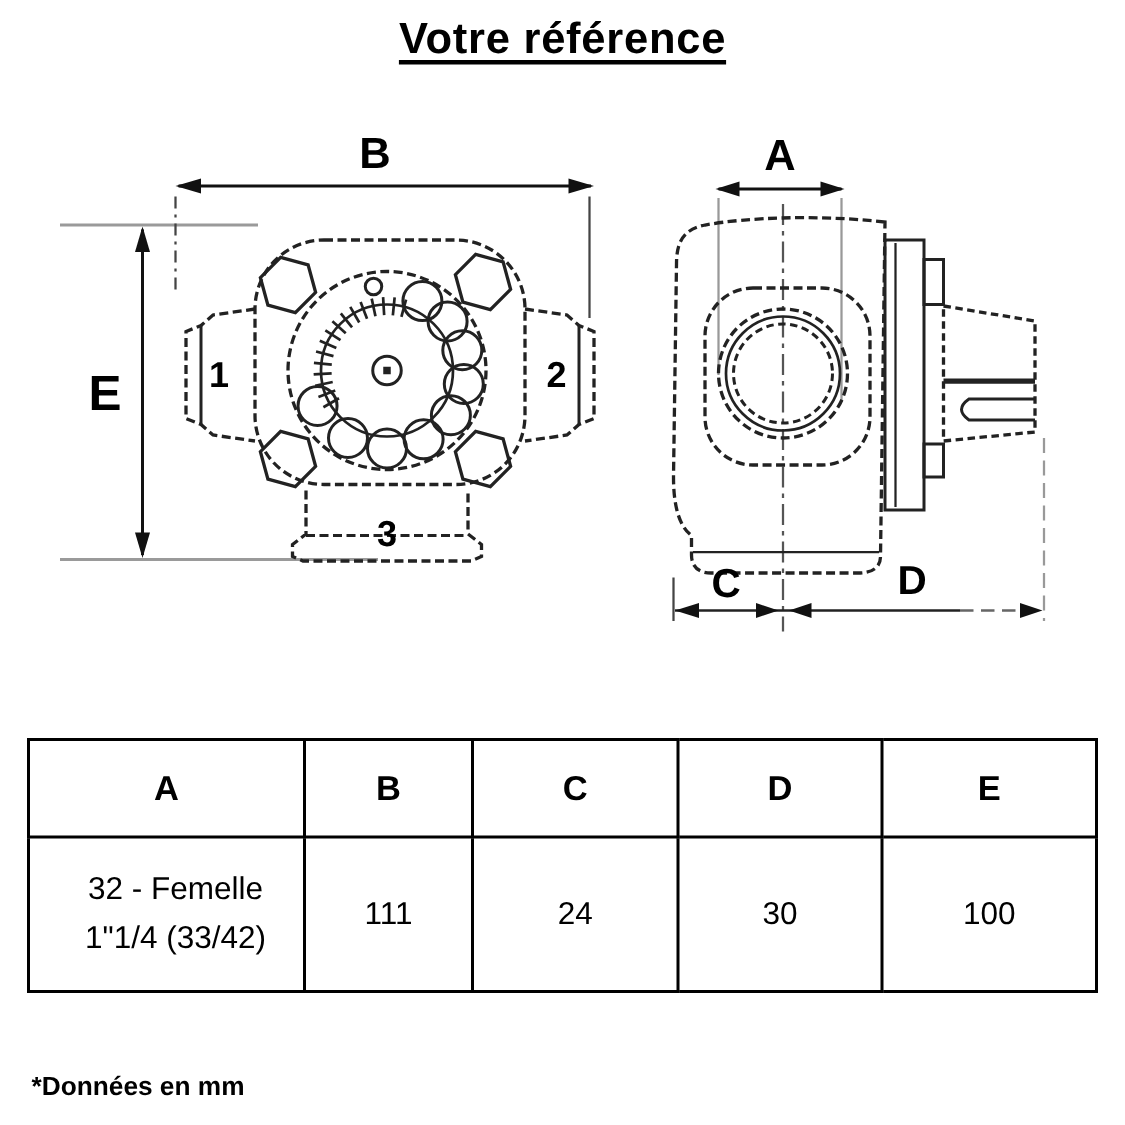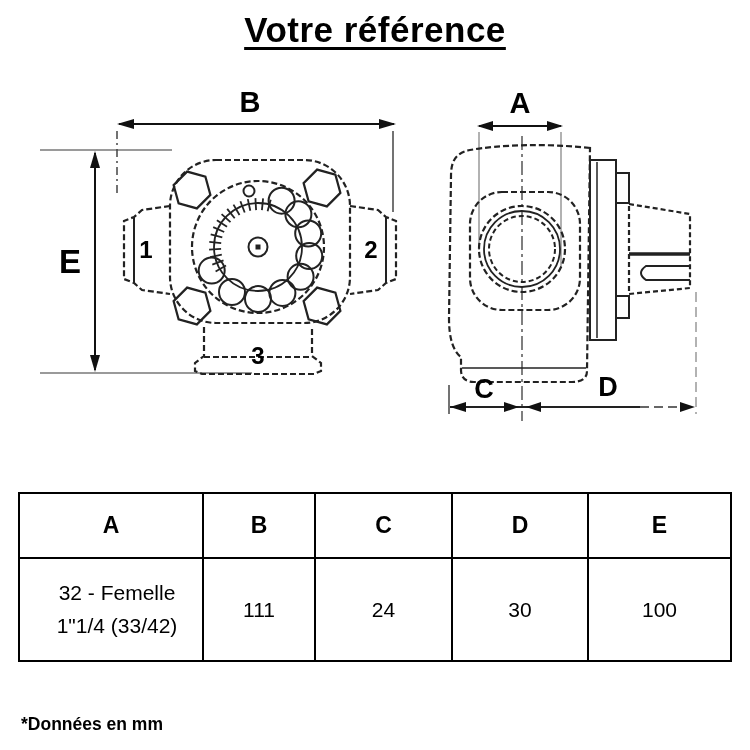--- a/index.html
+++ b/index.html
@@ -11,21 +11,21 @@
     overflow: hidden;
     font-family: "Liberation Sans", sans-serif;
     position: relative;
   }
   .title {
     position: absolute;
     top: 10px;
     left: 0;
     width: 750px;
     text-align: center;
-    font-size: 35px;
+    font-size: 29px;
     font-weight: bold;
     color: #000;
     letter-spacing: 0.5px;
   }
   .title span {
     text-decoration: underline;
     text-decoration-thickness: 3px;
     text-underline-offset: 5px;
   }
   #drawing {

